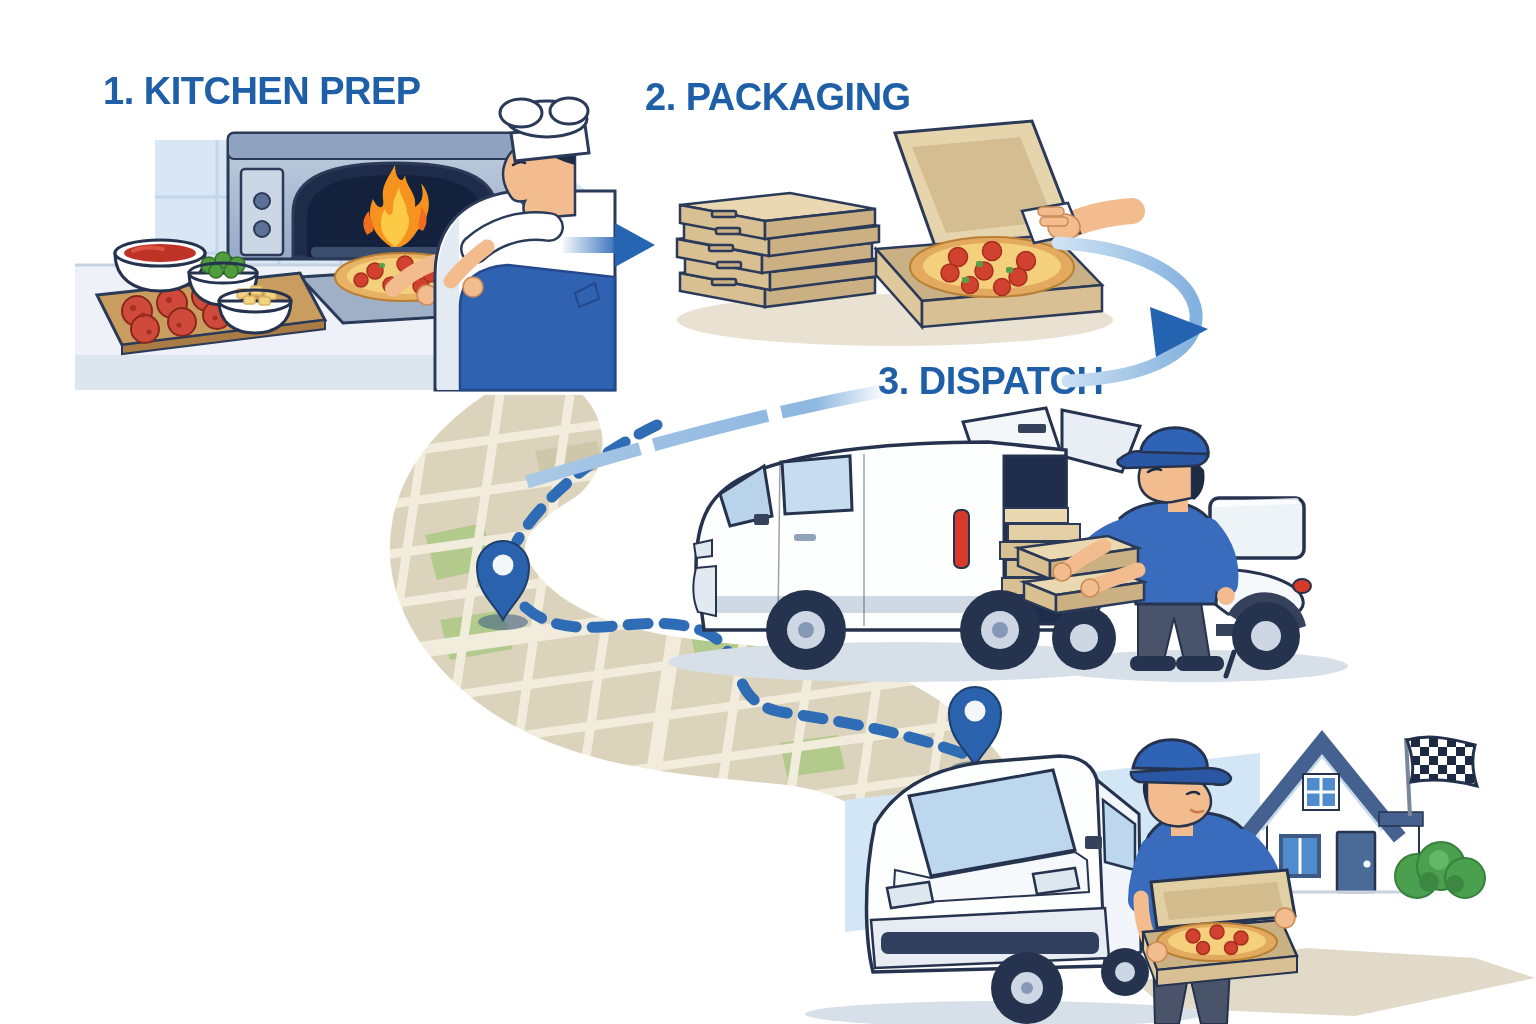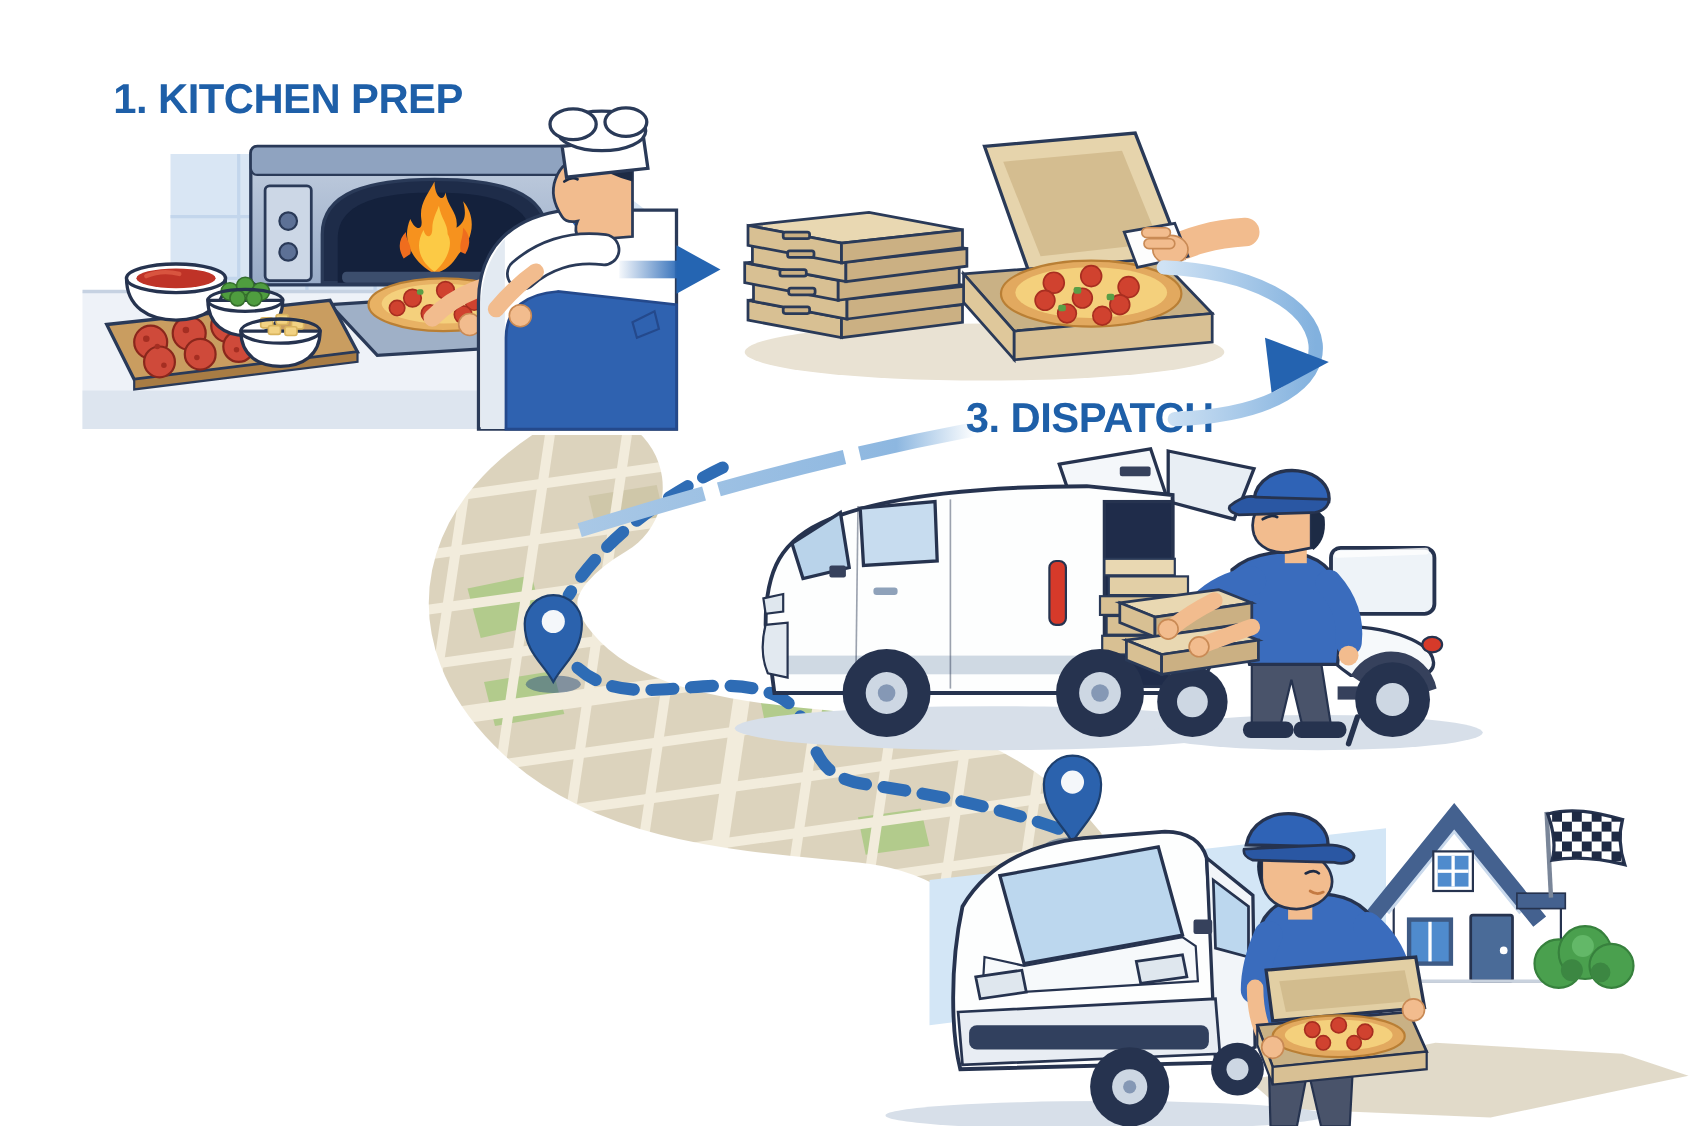--- a/index.html
+++ b/index.html
@@ -8,20 +8,21 @@
   .step-label{position:absolute;font-weight:700;font-size:38px;color:#1e5fa8;
               letter-spacing:-0.5px;white-space:nowrap;}
   svg{position:absolute;overflow:visible;}
 </style>
 </head>
 <body>
 
 <div id="canvas">
 
   <div class="step-label" style="left:103px;top:70px">1. KITCHEN PREP</div>
+  <div class="step-label" style="left:645px;top:76px">2. PACKAGING</div>
   <div class="step-label" style="left:878px;top:360px">3. DISPATCH</div>
 
   <svg style="left:385px;top:415px" width="640" height="435" viewBox="0 0 640 435">
     <defs>
       <mask id="mapMask" maskUnits="userSpaceOnUse" x="-20" y="-20" width="700" height="480">
         <path d="M150,28 C62,80 48,150 112,215 C182,287 302,292 402,302 C482,310 542,348 578,405" stroke="#ffffff" stroke-width="135" fill="none" stroke-linecap="round"></path>
       </mask>
     </defs>
     <g mask="url(#mapMask)">
       <rect x="-20" y="-20" width="700" height="480" fill="#dcd3bd"></rect>

